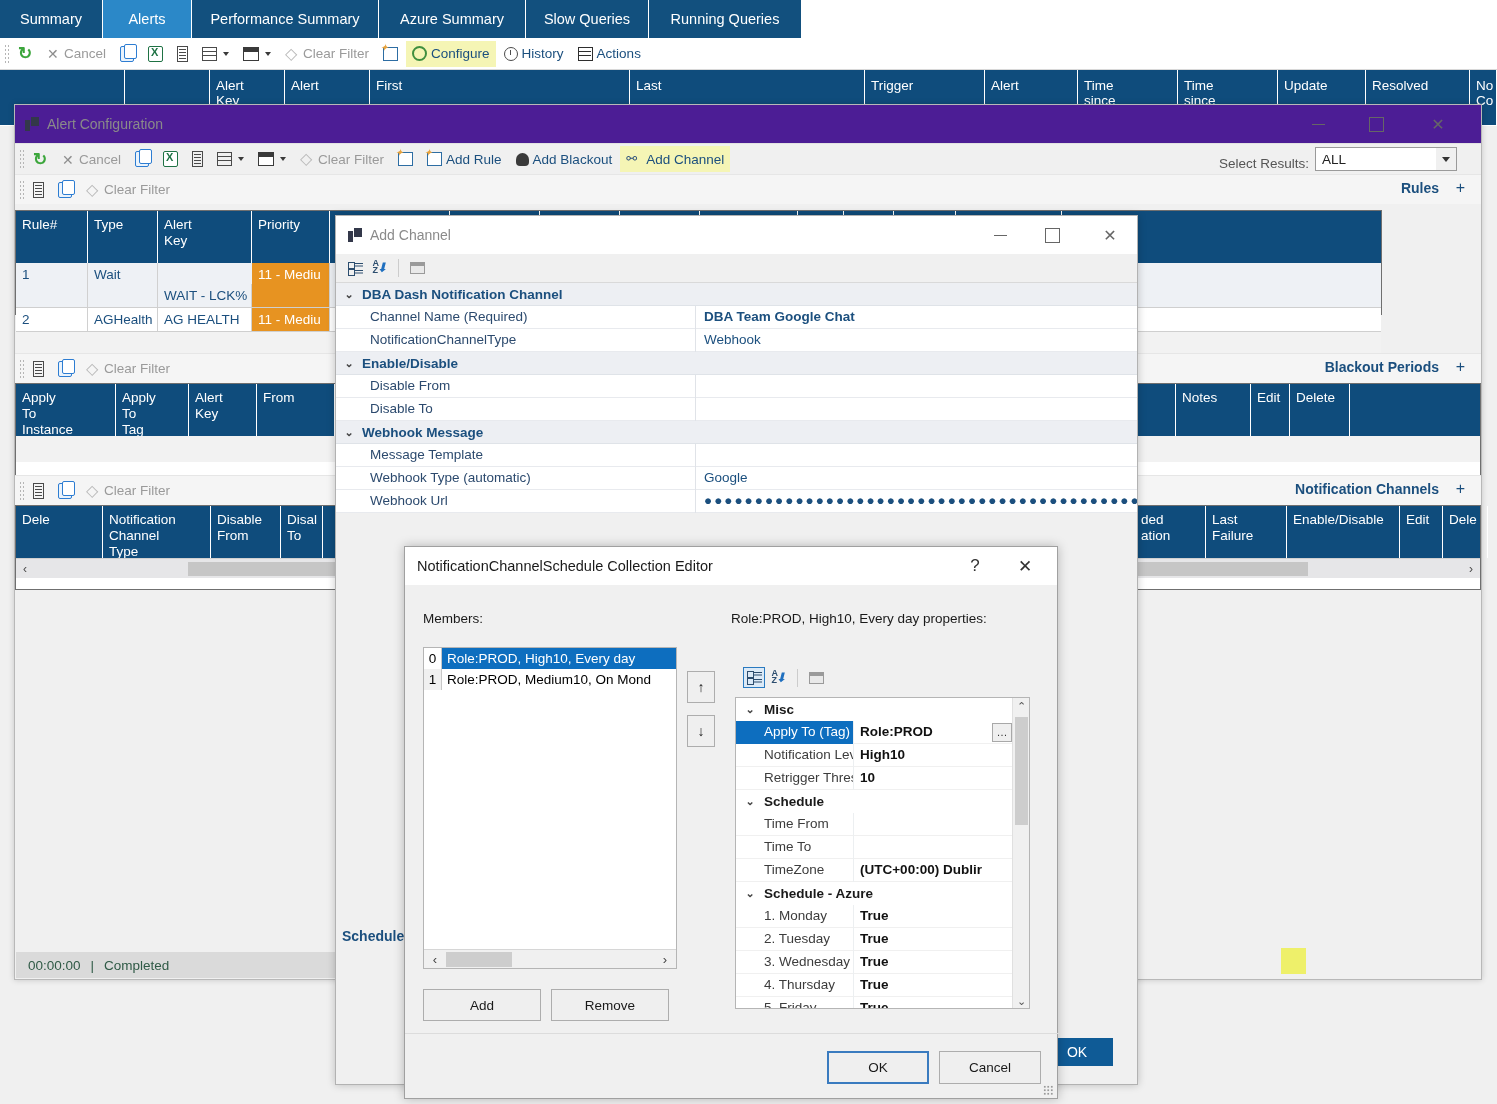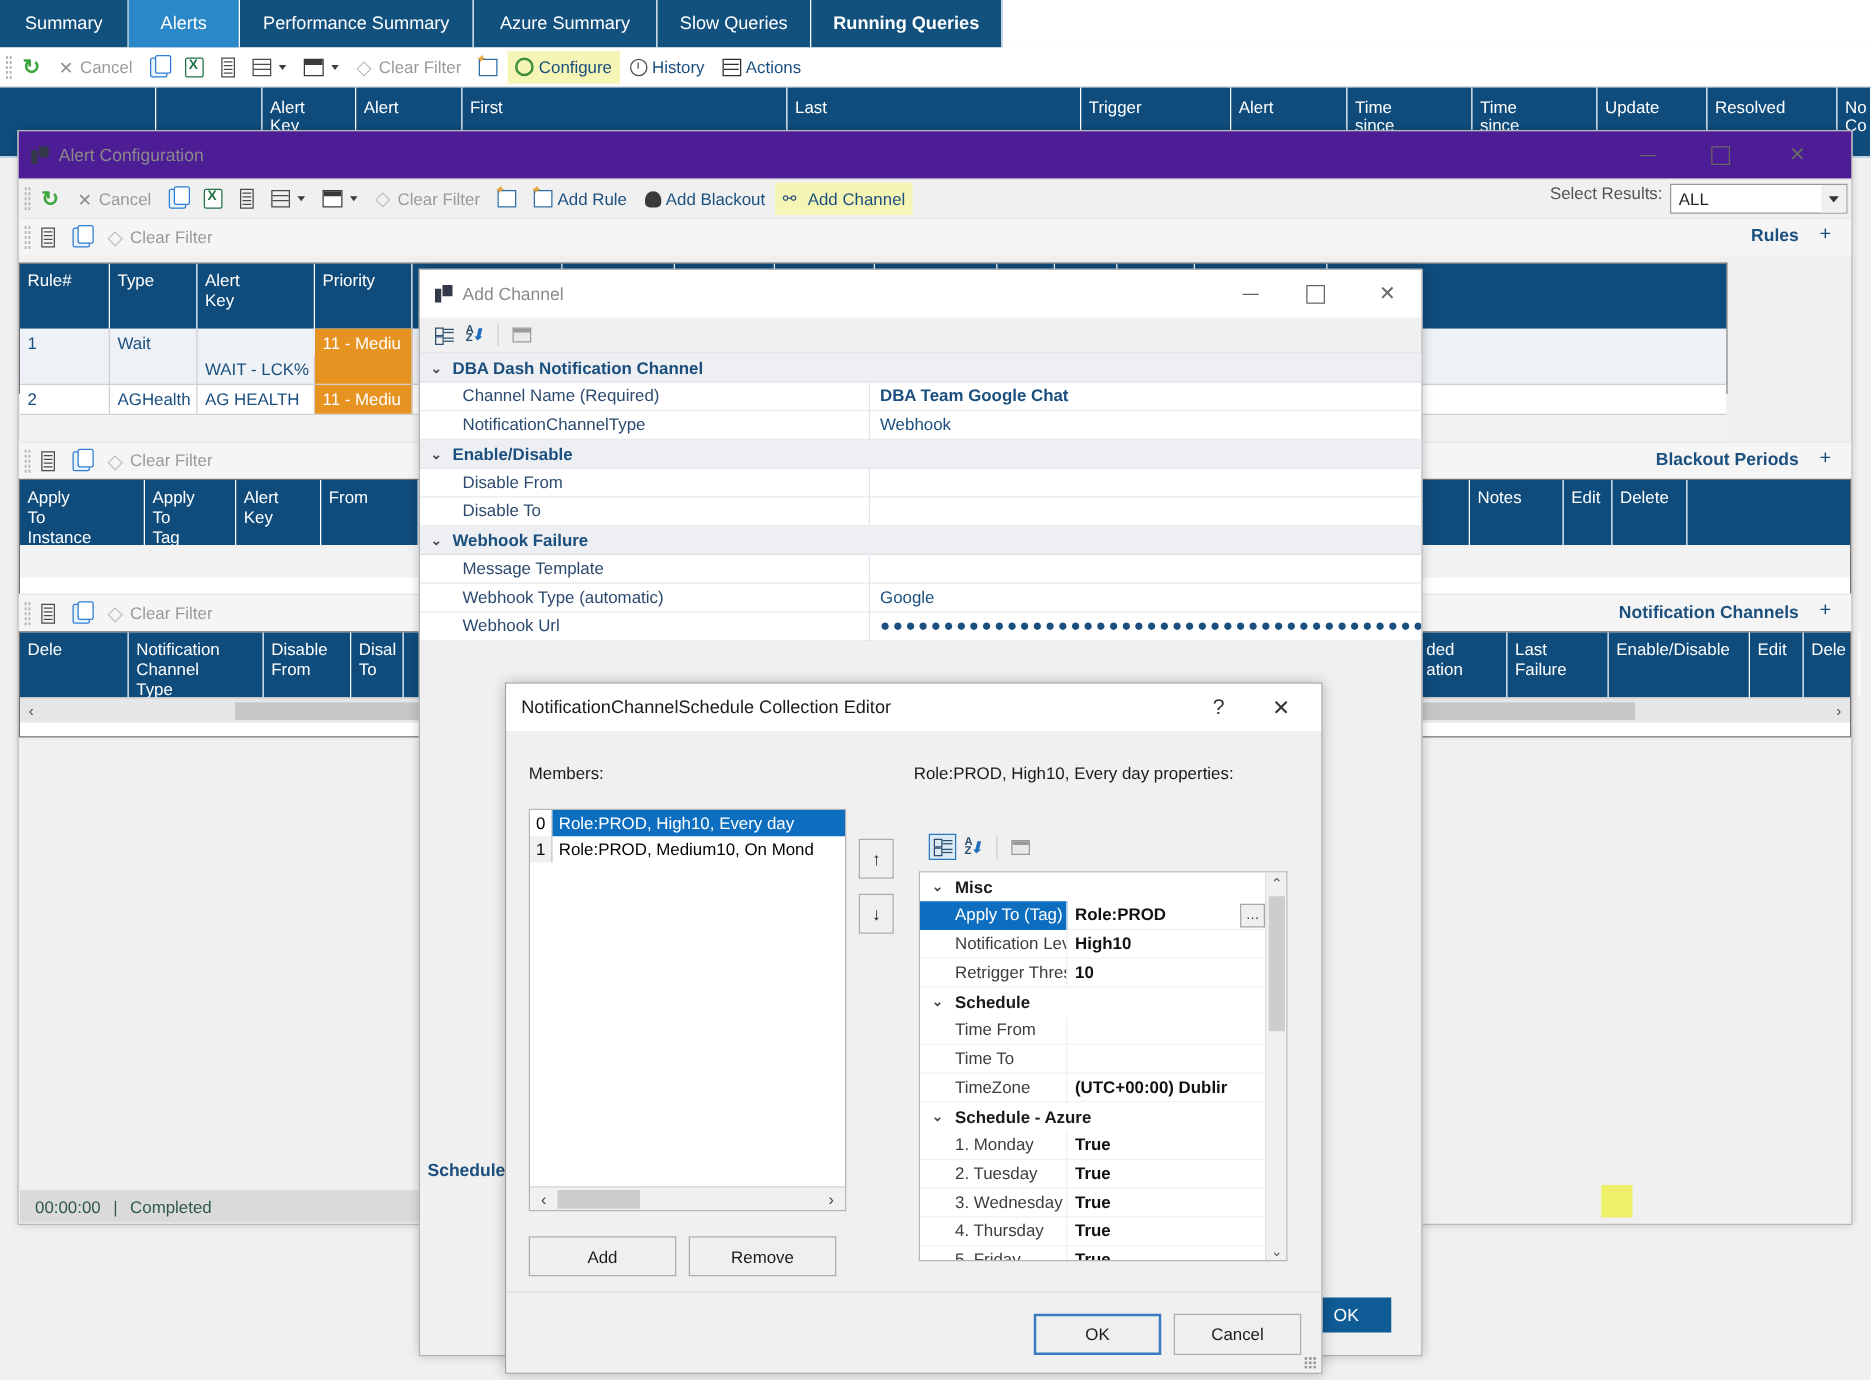--- a/index.html
+++ b/index.html
@@ -101,21 +101,21 @@
   .ac-title-icon:after{content:""; position:absolute; left:6px;top:0px;width:8px;height:9px;background:#33384a;}
   .ac-title-text { color:#8a8a8a; font-size:14px; }
   .winbtn { position:absolute; top:0; width:46px; height:38px; display:flex;
     align-items:center; justify-content:center; color:#666; cursor:pointer; }
   .winbtn.min:before{ content:""; width:13px; height:1px; background:#666; }
   .winbtn.max:before{ content:""; width:13px; height:13px; border:1px solid #666; }
   .winbtn.close:before{ content:"\2715"; font-size:16px; color:#666; }
 
   .ac-toolbar { height:31px; background:#f0f0f0; display:flex; align-items:center;
     border-top:1px solid #e2e2e2; position:relative; }
-  .sel-results { position:absolute; right:3px; top:3px; display:flex; align-items:flex-start; gap:6px; }
+  .sel-results { position:absolute; right:24px; top:3px; display:flex; align-items:flex-end; gap:6px; }
   .sel-results-lbl { color:#555; font-size:13.5px; }
   .sel-combo { width:142px; height:24px; background:#ffffff; border:1px solid #9a9a9a;
     display:flex; align-items:center; padding-left:6px; font-size:13.5px; color:#222; position:relative; }
   .sel-combo .dd { position:absolute; right:0; top:0; width:20px; height:22px; background:#f0f0f0;
     display:flex; align-items:center; justify-content:center; }
   .sel-combo .dd:after { content:""; width:0;height:0; border-left:4px solid transparent;
     border-right:4px solid transparent; border-top:5px solid #333; }
 
   .sub-toolbar { height:30px; background:#f5f5f5; display:flex; align-items:center;
     border-top:1px solid #e6e6e6; position:relative; }
@@ -255,21 +255,21 @@
         </div>
         <div class="tab" style="left: 192px; width: 187px;">
           <span>Performance Summary</span>
         </div>
         <div class="tab" style="left: 379px; width: 147px;">
           <span>Azure Summary</span>
         </div>
         <div class="tab" style="left: 526px; width: 123px;">
           <span>Slow Queries</span>
         </div>
-        <div class="tab" style="left: 649px; width: 153px; font-weight: bold;">
+        <div class="tab" style="left: 649px; width: 153px;">
           <span>Running Queries</span>
         </div>
       </div>
   </div>
 
   <div class="apptoolbar">
     <div class="gripper"></div>
     <div class="tb-item">
       <span class="ico ico-refresh"></span>
     </div>
@@ -610,21 +610,21 @@
         <div class="pgrow">
           <div class="nm">Disable From</div>
           <div class="vl"></div>
         </div>
         <div class="pgrow">
           <div class="nm">Disable To</div>
           <div class="vl"></div>
         </div>
         <div class="pgcat-row">
           <span class="pgcat-chev">⌄</span>
-          <span>Webhook Failure</span>
+          <span>Webhook Message</span>
         </div>
         <div class="pgrow">
           <div class="nm">Message Template</div>
           <div class="vl"></div>
         </div>
         <div class="pgrow">
           <div class="nm">Webhook Type (automatic)</div>
           <div class="vl">Google</div>
         </div>
         <div class="pgrow">

